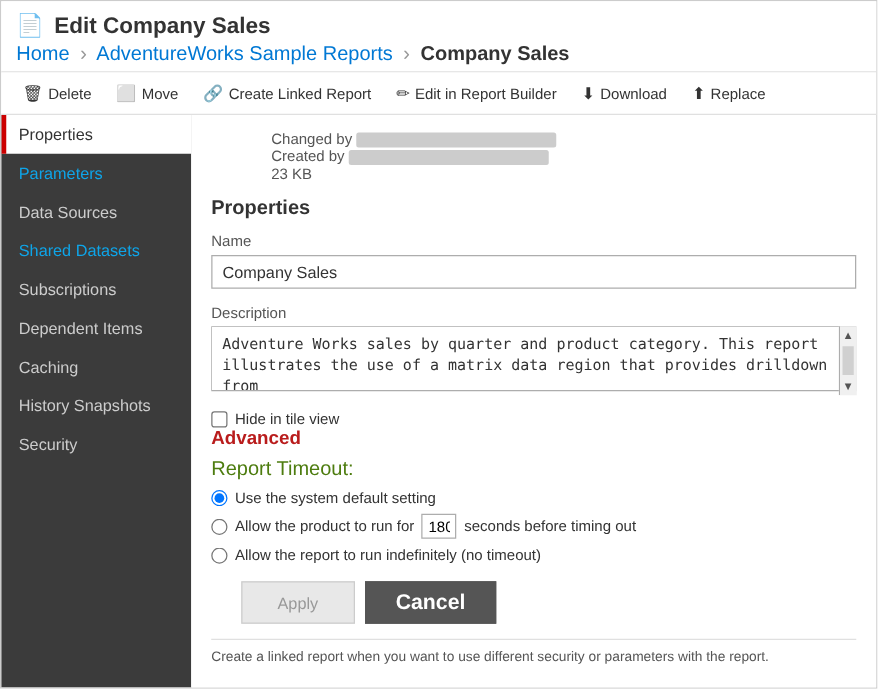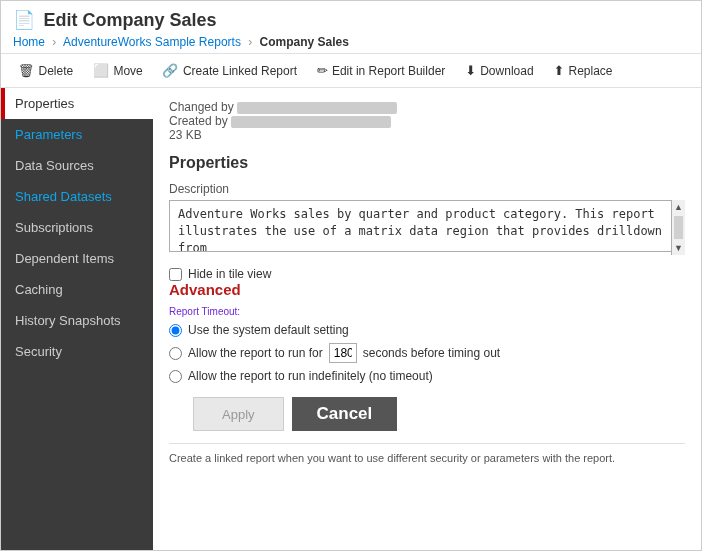--- a/index.html
+++ b/index.html
@@ -4,21 +4,21 @@
   <style>
     * { box-sizing: border-box; margin: 0; padding: 0; }
     body { font-family: 'Segoe UI', Arial, sans-serif; font-size: 13px; background: #fff; color: #333; width: 702px; height: 551px; overflow: hidden; }
 
     .app-container { display: flex; flex-direction: column; height: 551px; border: 1px solid #ccc; }
 
     
     .header { background: #fff; padding: 8px 12px 4px 12px; border-bottom: 1px solid #e0e0e0; }
     .header-title { display: flex; align-items: center; font-size: 18px; font-weight: 600; color: #333; margin-bottom: 4px; }
     .header-title-icon { margin-right: 8px; color: #555; }
-    .breadcrumb { font-size: 12px; color: #666; }
+    .breadcrumb { font-size: 16px; color: #666; }
     .breadcrumb a { color: #0078d4; text-decoration: none; }
     .breadcrumb-sep { margin: 0 4px; color: #999; }
     .breadcrumb-current { color: #333; font-weight: 600; }
 
     
     .toolbar { display: flex; align-items: center; padding: 4px 8px; border-bottom: 1px solid #e0e0e0; background: #fff; gap: 2px; }
     .toolbar-btn { display: flex; align-items: center; gap: 4px; padding: 4px 8px; border: 1px solid transparent; background: transparent; cursor: pointer; font-size: 12px; color: #333; border-radius: 2px; white-space: nowrap; }
     .toolbar-btn .btn-icon { font-size: 13px; }
 
     
@@ -26,39 +26,39 @@
 
     
     .sidebar { width: 152px; background: #3b3b3b; color: #fff; flex-shrink: 0; overflow-y: auto; }
     .sidebar-item { padding: 8px 14px; cursor: pointer; font-size: 13px; color: #ccc; }
     .sidebar-item.active { background: #fff; color: #333; border-left: 4px solid #c00; padding-left: 10px; }
     .sidebar-item.disabled { color: #0ea5e9; cursor: default; }
 
     
     .content { flex: 1; overflow-y: auto; padding: 12px 16px; background: #fff; }
 
-    .meta-info { font-size: 12px; color: #555; margin-bottom: 12px; }
+    .meta-info { font-size: 12px; color: #555; margin-bottom: 12px; margin-left: 48px; }
     .meta-info .blurred { display: inline-block; background: #ccc; border-radius: 2px; width: 160px; height: 12px; vertical-align: middle; }
 
     .section-title { font-size: 16px; font-weight: 600; color: #333; margin-bottom: 10px; }
 
     .field-group { margin-bottom: 12px; }
     .field-label { font-size: 12px; color: #555; margin-bottom: 4px; }
     .field-input { width: 100%; padding: 5px 8px; border: 1px solid #adadad; font-size: 13px; color: #333; background: #fff; }
 
     .field-textarea-wrap { position: relative; }
     .field-textarea { width: 100%; height: 52px; padding: 5px 8px; border: 1px solid #adadad; font-size: 12px; color: #333; background: #fff; resize: none; line-height: 1.4; }
     .textarea-scrollbar { position: absolute; right: 0; top: 0; width: 14px; height: 100%; display: flex; flex-direction: column; border-left: 1px solid #adadad; background: #f0f0f0; }
     .scroll-up, .scroll-down { text-align: center; cursor: pointer; font-size: 9px; padding: 2px 0; color: #555; }
 
     .checkbox-row { display: flex; align-items: center; gap: 6px; font-size: 12px; }
     .checkbox-row input[type=checkbox] { margin: 0; }
 
     .advanced-title { font-size: 15px; font-weight: 600; color: #b91c1c; margin-bottom: 8px; }
-    .radio-group-label { font-size: 10px; color: #6d28d9; margin-bottom: 6px; }
+    .radio-group-label { font-size: 16px; color: #4d7c0f; margin-bottom: 6px; }
     .radio-row { display: flex; align-items: center; gap: 6px; margin-bottom: 6px; font-size: 12px; }
     .radio-row input[type=radio] { margin: 0; }
     .timeout-input { width: 28px; padding: 2px 4px; border: 1px solid #adadad; font-size: 12px; text-align: center; }
 
     .action-buttons { display: flex; gap: 8px; margin-top: 14px; margin-bottom: 12px; }
     .btn-apply { padding: 6px 28px; background: #e8e8e8; color: #999; border: 1px solid #ccc; cursor: default; font-size: 13px; margin-left: 24px; }
     .btn-cancel { padding: 6px 24px; background: #555; color: #fff; border: 1px solid #555; cursor: pointer; font-size: 17px; font-weight: 600; }
 
     .footer-note { font-size: 11px; color: #555; border-top: 1px solid #e0e0e0; padding-top: 8px; }
   </style>
@@ -143,20 +143,24 @@
     <div class="content">
 
       <div class="meta-info">
         <div><span>Changed by</span> <span class="blurred"></span></div>
         <div><span>Created by</span> <span class="blurred"></span></div>
         <div>23 KB</div>
       </div>
 
       <div class="section-title">Properties</div>
 
+      <div class="field-group">
+        <div class="field-label">Name</div>
+        <input class="field-input" type="text" value="Company Sales" style="">
+      </div>
 
       <div class="field-group">
         <div class="field-label">Description</div>
         <div class="field-textarea-wrap">
           <textarea class="field-textarea" style="">Adventure Works sales by quarter and product category. This report illustrates the use of a matrix data region that provides drilldown from</textarea>
           <div class="textarea-scrollbar">
             <div class="scroll-up">▲</div>
             <div style="flex:1; background:#d0d0d0; margin: 2px 2px;"></div>
             <div class="scroll-down">▼</div>
           </div>
@@ -171,21 +175,21 @@
       <div class="advanced-title">Advanced</div>
 
       <div class="radio-group-label">Report Timeout:</div>
 
       <div class="radio-row">
         <input type="radio" name="timeout" id="sysDefault" checked="" style="">
         <label for="sysDefault">Use the system default setting</label>
       </div>
       <div class="radio-row">
         <input type="radio" name="timeout" id="runFor" style="">
-        <label for="runFor">Allow the report to run for</label>
+        <label for="runFor">Allow the product to run for</label>
         <input class="timeout-input" type="text" value="1800" style="">
         <span>seconds before timing out</span>
       </div>
       <div class="radio-row">
         <input type="radio" name="timeout" id="noTimeout" style="">
         <label for="noTimeout">Allow the report to run indefinitely (no timeout)</label>
       </div>
 
       <div class="action-buttons">
         <button class="btn-apply">Apply</button>

